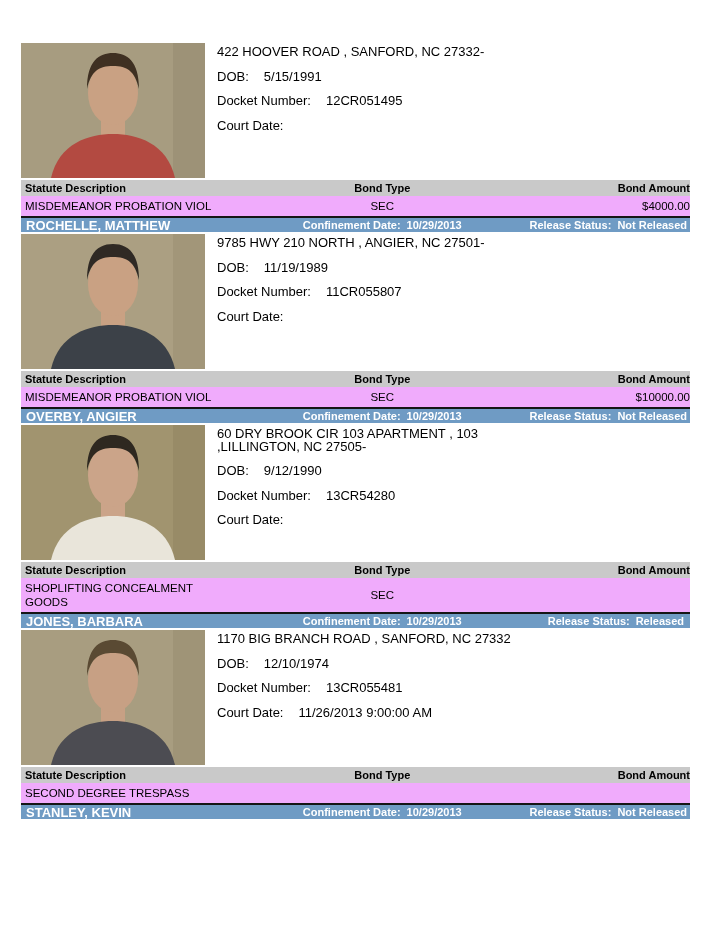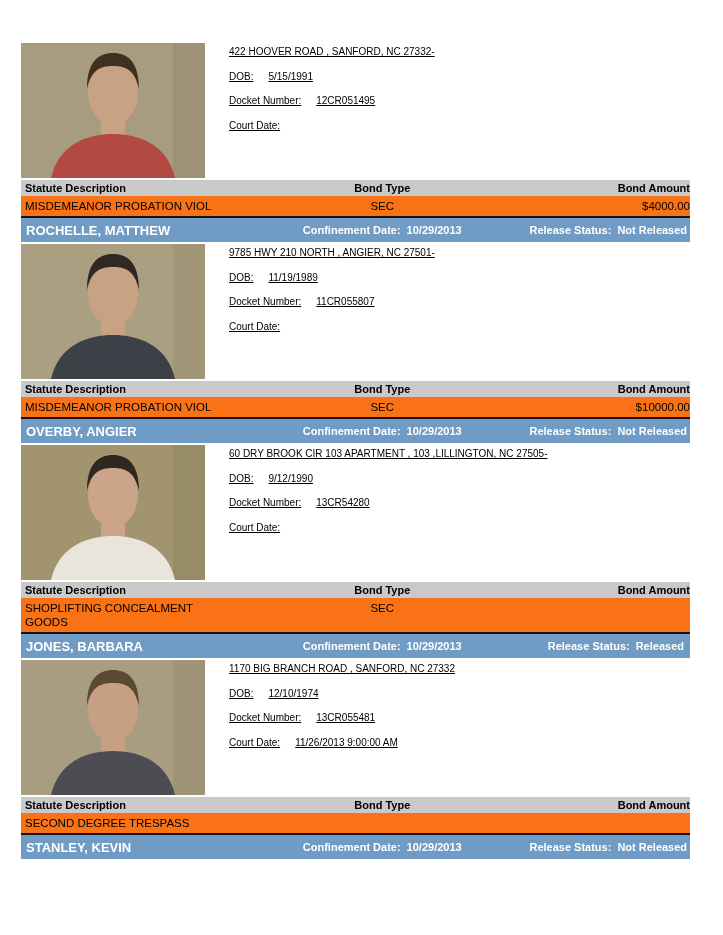--- a/index.html
+++ b/index.html
@@ -12,21 +12,21 @@
     background: #ffffff;
     overflow: hidden;
   }
   .content {
     padding: 41px 33px 0 21px;
   }
   
   .name-bar {
     display: flex;
     align-items: center;
-    height: 26px;
+    height: 16px;
     background: #6f9bc4;
     border-top: 2px solid #151515;
     color: #ffffff;
     font-weight: bold;
     justify-content: space-between;
   }
   .bar-name {
     width: 32%;
     font-size: 13px;
     padding-left: 5px;
@@ -54,47 +54,47 @@
     height: 135px;
     overflow: hidden;
   }
   .photo {
     width: 184px;
     height: 135px;
     flex: 0 0 184px;
     display: block;
   }
   .details {
-    margin-left: 24px;
+    margin-left: 12px;
     padding-top: 3px;
     width: 322px;
-    font-size: 10px;
-    text-decoration: underline;
+    font-size: 13px;
   }
   .detail-line {
     line-height: 12.5px;
     margin-bottom: 12px;
   }
   .detail-value { margin-left: 15px; }
   
   .charge-table { margin-top: 2px; }
   .charge-header {
     display: flex;
     align-items: center;
     height: 16px;
     background: #c9c9c9;
     font-size: 11px;
     font-weight: bold;
   }
   .charge-row {
     display: flex;
-    background: #f97316;
+    background: #f0abfc;
     font-size: 11.5px;
     line-height: 14px;
     padding: 3px 0 3px 0;
+    align-items: center;
   }
   .col-statute { width: 32%; padding-left: 4px; }
   .col-bond    { width: 44%; text-align: center; }
   .col-amount  { width: 24%; text-align: right; padding-right: 0; }
 </style>
 </head>
 <body>
 
 <div class="page">
   <div class="content">

